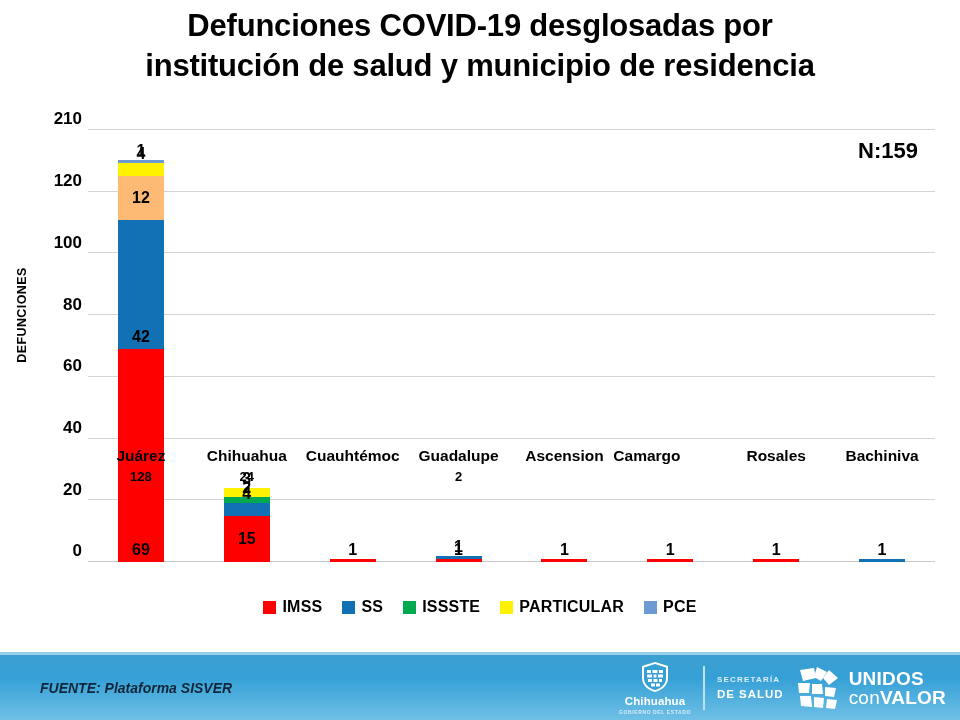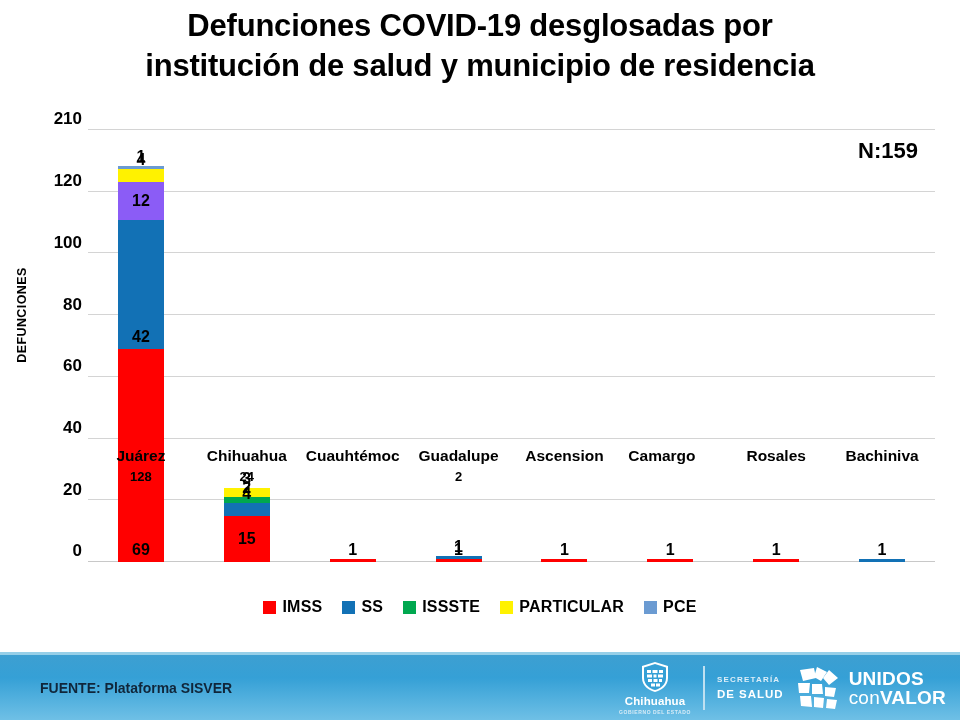--- a/index.html
+++ b/index.html
@@ -166,20 +166,21 @@
     background: linear-gradient(180deg, #3d9fd1 0%, #35a0d6 35%, #6fc0e6 100%);
     border-top: 3px solid #96cfe8;
   }
   #footer-text {
     position: absolute;
     left: 40px; top: 50%;
     transform: translateY(-50%);
     font-size: 14px;
     font-weight: bold;
     color: #10263a;
+    font-style: italic;
   }
   #logos {
     position: absolute;
     right: 14px; top: 50%;
     transform: translateY(-50%);
     display: flex;
     align-items: center;
     gap: 12px;
   }
   .logo-chih { display: flex; flex-direction: column; align-items: center; gap: 2px; }
@@ -234,21 +235,21 @@
         <div class="gridline" style="bottom: 370.286px;"></div>
         <div class="gridline" style="bottom: 432px;"></div>
         <div class="barcol" style="left: 29.9375px; width: 46px;">
           <div class="barstack">
             <div class="seg out" style="height: 3.08571px; background: rgb(107, 155, 210);">
               <span class="seglabel" style="top: -17px;">1</span>
             </div>
             <div class="seg out" style="height: 12.3429px; background: rgb(255, 242, 0);">
               <span class="seglabel" style="top: -17px;">4</span>
             </div>
-            <div class="seg mid" style="height: 38px; background: #8b5cf6; text-decoration: underline;">
+            <div class="seg mid" style="height: 44px; background: #fdba74; text-decoration: underline;">
               <span class="seglabel">12</span>
             </div>
             <div class="seg tall" style="height: 129.6px; background: rgb(18, 113, 181);">
               <span class="seglabel">42</span>
             </div>
             <div class="seg tall" style="height: 212.914px; background: rgb(255, 0, 0);">
               <span class="seglabel">69</span>
             </div>
           </div>
         </div>
@@ -328,21 +329,21 @@
       <div class="xcat" style="left: 211.75px; width: 105.875px;">
         <div class="catname">Cuauhtémoc</div>
       </div>
       <div class="xcat" style="left: 317.625px; width: 105.875px;">
         <div class="catname">Guadalupe</div>
         <div class="cattotal">2</div>
       </div>
       <div class="xcat" style="left: 423.5px; width: 105.875px;">
         <div class="catname">Ascension</div>
       </div>
-      <div class="xcat" style="left: 521px; width: 105.875px;">
+      <div class="xcat" style="left: 506px; width: 105.875px;">
         <div class="catname">Camargo</div>
       </div>
       <div class="xcat" style="left: 635.25px; width: 105.875px;">
         <div class="catname">Rosales</div>
       </div>
       <div class="xcat" style="left: 741.125px; width: 105.875px;">
         <div class="catname">Bachiniva</div>
       </div>
     </div>
 

